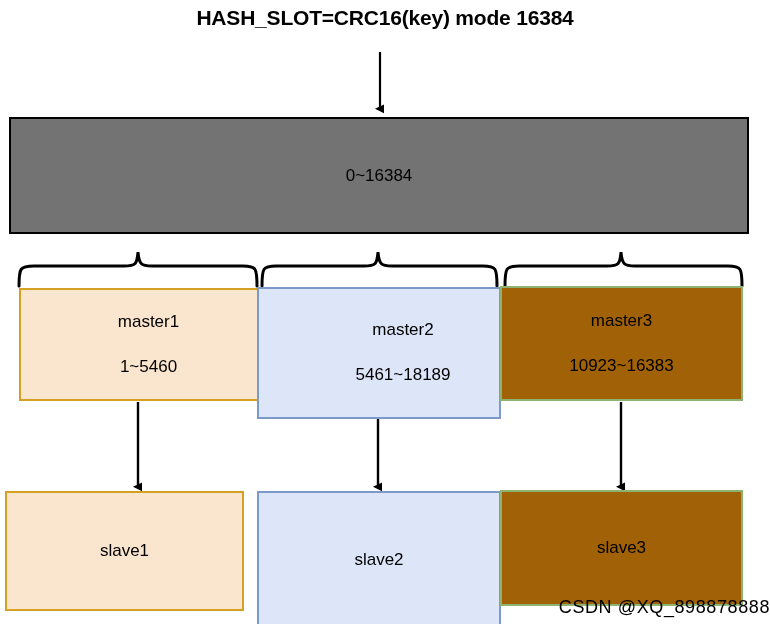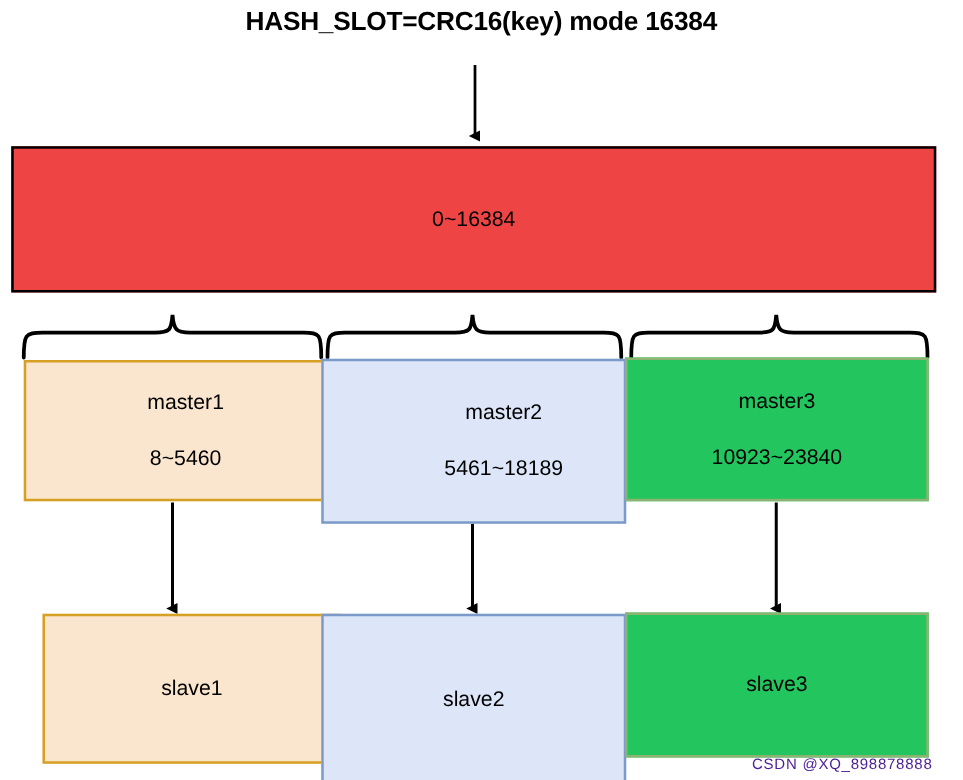--- a/index.html
+++ b/index.html
@@ -34,21 +34,21 @@
     white-space: nowrap;
   }
 
   
   #slot-range-box {
     left: 9px;
     top: 117px;
     width: 740px;
     height: 117px;
     border: 2px solid #000000;
-    background: #ef4444;
+    background: #737373;
     box-sizing: border-box;
     display: flex;
     align-items: center;
     justify-content: center;
   }
   #slot-range-label {
     font-size: 17px;
     color: #000000;
   }
 
@@ -69,47 +69,47 @@
     line-height: 1.1;
   }
   .node-range {
     font-size: 17px;
     color: #000000;
     margin-top: 26px;
     line-height: 1.1;
   }
   .fill-orange { background: #fae5ce; border-color: #d6a024; }
   .fill-blue   { background: #dce6f8; border-color: #7b9ac9; }
-  .fill-green  { background: #22c55e; border-color: #8cb371; }
+  .fill-green  { background: #a16207; border-color: #8cb371; }
 
   
   #master1 { left: 19px;  top: 288px; width: 259px; height: 113px; }
   #master2 { left: 257px; top: 287px; width: 244px; height: 132px; padding-left: 48px; }
   #master3 { left: 500px; top: 286px; width: 243px; height: 115px; }
 
   
-  #slave1 { left: 34px;  top: 491px; width: 239px; height: 120px; }
+  #slave1 { left: 5px;  top: 491px; width: 239px; height: 120px; }
   #slave2 { left: 257px; top: 491px; width: 244px; height: 139px; }
   #slave3 { left: 500px; top: 490px; width: 243px; height: 116px; }
 
   
   #connectors {
     left: 0;
     top: 0;
     width: 770px;
     height: 624px;
     pointer-events: none;
   }
 
   
   #watermark {
-    right: 24px;
+    right: 0;
     bottom: 6px;
-    font-size: 12px;
-    color: #4c1d95;
+    font-size: 18px;
+    color: #000000;
     letter-spacing: 0.6px;
     white-space: nowrap;
   }
 </style>
 </head>
 <body>
 
 <div id="canvas">
 
   <div class="abs" id="diagram-title">HASH_SLOT=CRC16(key) mode 16384</div>
@@ -167,31 +167,31 @@
       <line x1="621" y1="402" x2="621" y2="487" stroke="#000000" stroke-width="2.4" marker-end="url(#arrowhead)"></line>
     </g>
   </svg>
 
   <div class="abs" id="slot-range-box">
     <span id="slot-range-label">0~16384</span>
   </div>
 
   <div class="abs node-box fill-orange" id="master1">
     <span class="node-name">master1</span>
-    <span class="node-range">8~5460</span>
+    <span class="node-range">1~5460</span>
   </div>
 
   <div class="abs node-box fill-blue" id="master2">
     <span class="node-name">master2</span>
     <span class="node-range">5461~18189</span>
   </div>
 
   <div class="abs node-box fill-green" id="master3">
     <span class="node-name">master3</span>
-    <span class="node-range">10923~23840</span>
+    <span class="node-range">10923~16383</span>
   </div>
 
   <div class="abs node-box fill-orange" id="slave1">
     <span class="node-name">slave1</span>
   </div>
 
   <div class="abs node-box fill-blue" id="slave2">
     <span class="node-name">slave2</span>
   </div>
 

